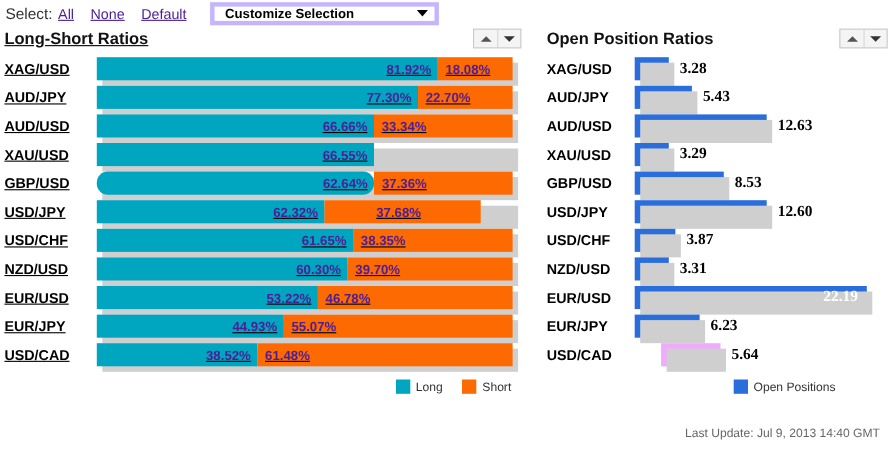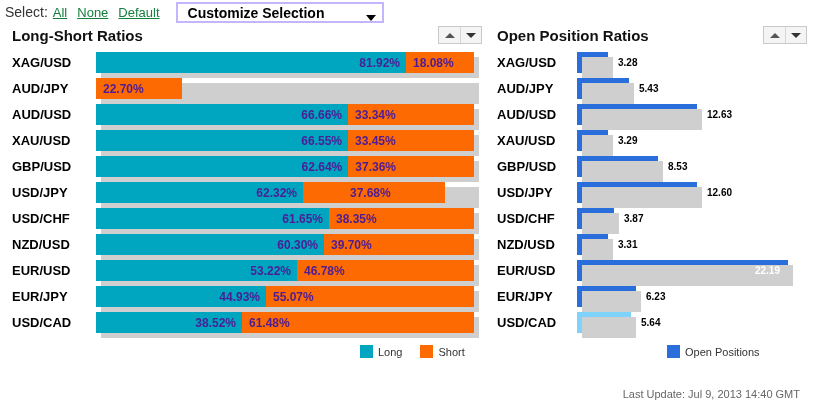--- a/index.html
+++ b/index.html
@@ -20,45 +20,45 @@
     position: absolute; left: 0; top: 0;
     width: 814px; height: 24px;
     display: flex; align-items: center;
     padding-left: 5px;
   }
   #select-label {
     font-size: 14px; color: #333;
     margin-right: 5px;
   }
   .sel-link {
-    font-size: 13px; color: #15803d;
+    font-size: 13px; color: #4c1d95;
     text-decoration: underline;
-    margin-right: 10px; cursor: pointer;
+    margin-right: 15px; cursor: pointer;
   }
   #customize-select {
     margin-left: 6px;
     width: 208px; height: 21px;
-    border: 2px solid #c4b5fd;
+    border: 4px solid #c4b5fd;
     background: #ffffff;
-    display: flex; align-items: flex-end;
+    display: flex; align-items: center;
     justify-content: space-between;
     padding: 0 6px 0 10px;
-    font-size: 14px; font-weight: bold;
+    font-size: 12px; font-weight: bold;
     cursor: pointer;
   }
   #customize-select .caret {
     width: 0; height: 0;
     border-left: 5px solid transparent;
     border-right: 5px solid transparent;
     border-top: 6px solid #000;
   }
 
   
   .panel { position: absolute; top: 26px; }
-  #panel-left  { left: 12px;  width: 470px; }
+  #panel-left  { left: 4px;  width: 470px; text-decoration: underline; }
   #panel-right { left: 497px; width: 310px; }
 
   .panel-head {
     position: relative;
     height: 26px;
   }
   .panel-title {
     font-size: 15px; font-weight: bold;
     color: #111;
     line-height: 20px;
@@ -156,24 +156,25 @@
     position: absolute;
     left: 5px; top: 5px;
     width: 100%; height: 21px;
     background: #cfcfcf;
     z-index: -1;
   }
   .op-val {
     position: absolute;
     left: 100%;
     margin-left: 10px;
-    font-size: 10px; font-weight: bold;
+    font-size: 14px; font-weight: bold;
     color: #000;
     white-space: nowrap;
     line-height: 21px;
+    font-family: Liberation Serif, serif;
   }
   .op-val.inside {
     position: static;
     margin-left: 0;
     margin-right: 8px;
     color: #ffffff;
   }
 
   
   .legend {
@@ -226,41 +227,41 @@
       <div class="ls-row">
         <div class="ls-label">XAG/USD</div>
         <div class="ls-track">
           <div class="seg seg-long" style="width: 310px; background: rgb(0, 165, 192);">81.92%</div>
           <div class="seg seg-short" style="width: 68px; background: rgb(253, 106, 2);">18.08%</div>
         </div>
       </div>
       <div class="ls-row">
         <div class="ls-label">AUD/JPY</div>
         <div class="ls-track">
+          <div class="seg seg-long" style="width: 292px; background: rgb(0, 165, 192);">77.30%</div>
           <div class="seg seg-short" style="width: 86px; background: rgb(253, 106, 2);">22.70%</div>
         </div>
       </div>
       <div class="ls-row">
         <div class="ls-label">AUD/USD</div>
         <div class="ls-track">
           <div class="seg seg-long" style="width: 252px; background: rgb(0, 165, 192);">66.66%</div>
           <div class="seg seg-short" style="width: 126px; background: rgb(253, 106, 2);">33.34%</div>
         </div>
       </div>
       <div class="ls-row">
         <div class="ls-label">XAU/USD</div>
         <div class="ls-track">
           <div class="seg seg-long" style="width: 252px; background: rgb(0, 165, 192);">66.55%</div>
-          <div class="seg seg-short" style="width: 126px; background: rgb(253, 106, 2);">33.45%</div>
         </div>
       </div>
       <div class="ls-row">
         <div class="ls-label">GBP/USD</div>
         <div class="ls-track">
-          <div class="seg seg-long" style="width: 284px; background: rgb(0, 165, 192);">62.64%</div>
+          <div class="seg seg-long" style="width: 284px; background: rgb(0, 165, 192); border-radius: 10px;">62.64%</div>
           <div class="seg seg-short" style="width: 141px; background: rgb(253, 106, 2);">37.36%</div>
         </div>
       </div>
       <div class="ls-row">
         <div class="ls-label">USD/JPY</div>
         <div class="ls-track">
           <div class="seg seg-long" style="width: 207px; background: rgb(0, 165, 192);">62.32%</div>
           <div class="seg seg-short" style="width: 142px; background: rgb(253, 106, 2); padding-left: 47px;">37.68%</div>
         </div>
       </div>
@@ -391,21 +392,21 @@
         <div class="op-label">EUR/JPY</div>
         <div class="op-track">
           <div class="op-bar" style="width: 59px; background: rgb(42, 110, 219);">
             <span class="op-val">6.23</span>
           </div>
         </div>
       </div>
       <div class="op-row">
         <div class="op-label">USD/CAD</div>
         <div class="op-track">
-          <div class="op-bar" style="width: 54px; background: #7dd3fc;">
+          <div class="op-bar" style="width: 54px; background: #f0abfc; margin-left: 24px;">
             <span class="op-val">5.64</span>
           </div>
         </div>
       </div>
     </div>
 </div>
 
 <div class="legend" id="legend-left">
     <div class="legend-item">
       <span class="legend-swatch" style="background: rgb(0, 165, 192);"></span>

